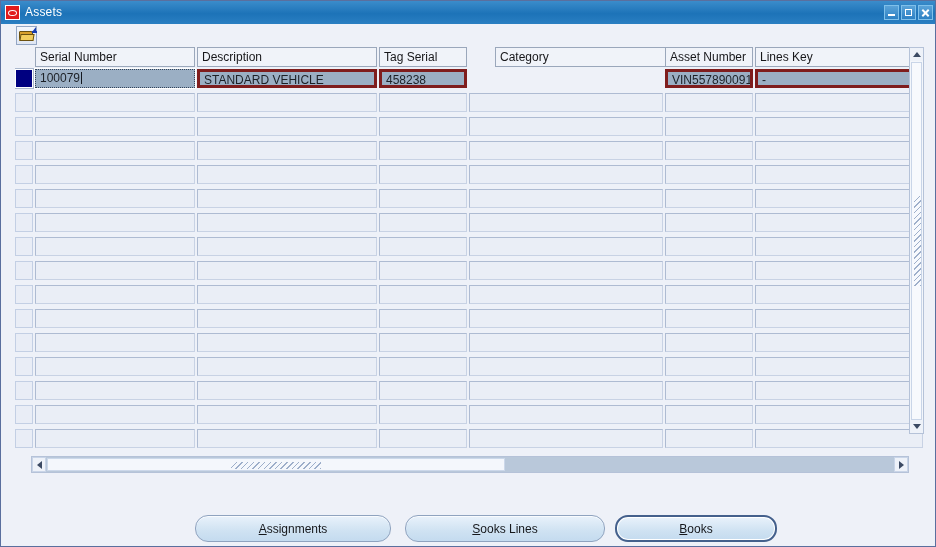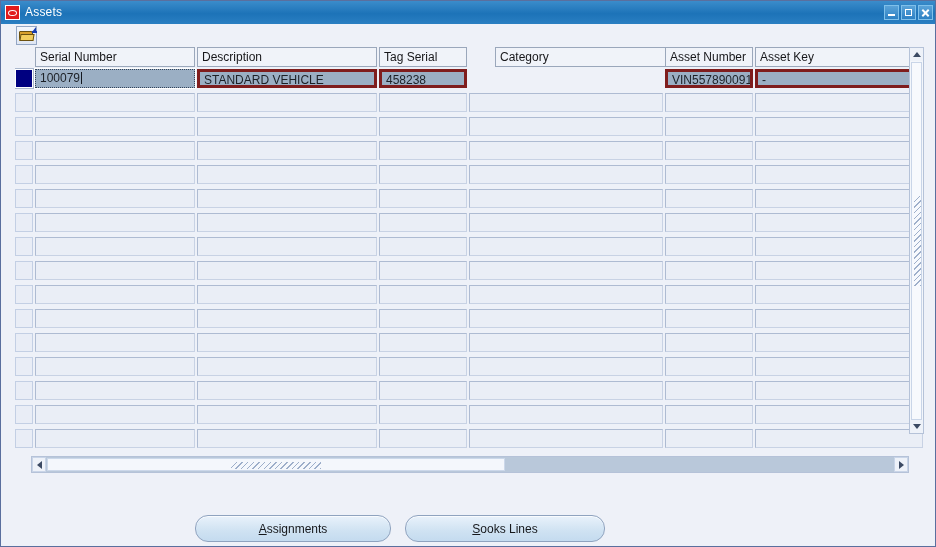--- a/index.html
+++ b/index.html
@@ -330,21 +330,21 @@
     </div>
   </div>
 
   <div class="grid-area">
     <div class="hdr-row" id="hdr-row">
         <div class="hdr" style="left: 0px; width: 160px;">Serial Number</div>
         <div class="hdr" style="left: 162px; width: 180px;">Description</div>
         <div class="hdr" style="left: 344px; width: 88px;">Tag Serial</div>
         <div class="hdr" style="left: 460px; width: 194px;">Category</div>
         <div class="hdr" style="left: 630px; width: 88px;">Asset Number</div>
-        <div class="hdr" style="left: 720px; width: 168px;">Asset Key</div>
+        <div class="hdr" style="left: 720px; width: 168px;">Lines Key</div>
       </div>
     <div class="rows" id="rows">
         <div class="row current" style="top: 0px;">
           <div class="rec-ind"></div>
           <div class="cell focused" style="left: 20px; width: 160px;">100079<i class="caret"></i></div>
           <div class="cell" style="left: 182px; width: 180px;">STANDARD VEHICLE</div>
           <div class="cell" style="left: 364px; width: 88px;">458238</div>
           <div class="cell" style="left: 650px; width: 88px;">VIN557890091</div>
           <div class="cell" style="left: 740px; width: 168px;">-</div>
         </div>
@@ -510,15 +510,18 @@
       </div>
   </div>
 
   <div class="btn-bar" id="btn-bar">
       <div class="obtn" style="left: 194px; width: 196px;">
         <span><span class="mn">A</span><span>ssignments</span></span>
       </div>
       <div class="obtn" style="left: 404px; width: 200px;">
         <span><span class="mn">S</span><span>ooks Lines</span></span>
       </div>
+      <div class="obtn focus" style="left: 614px; width: 162px;">
+        <span><span class="mn">B</span><span>ooks</span></span>
+      </div>
     </div>
 
 </div>
 
 </body></html>

